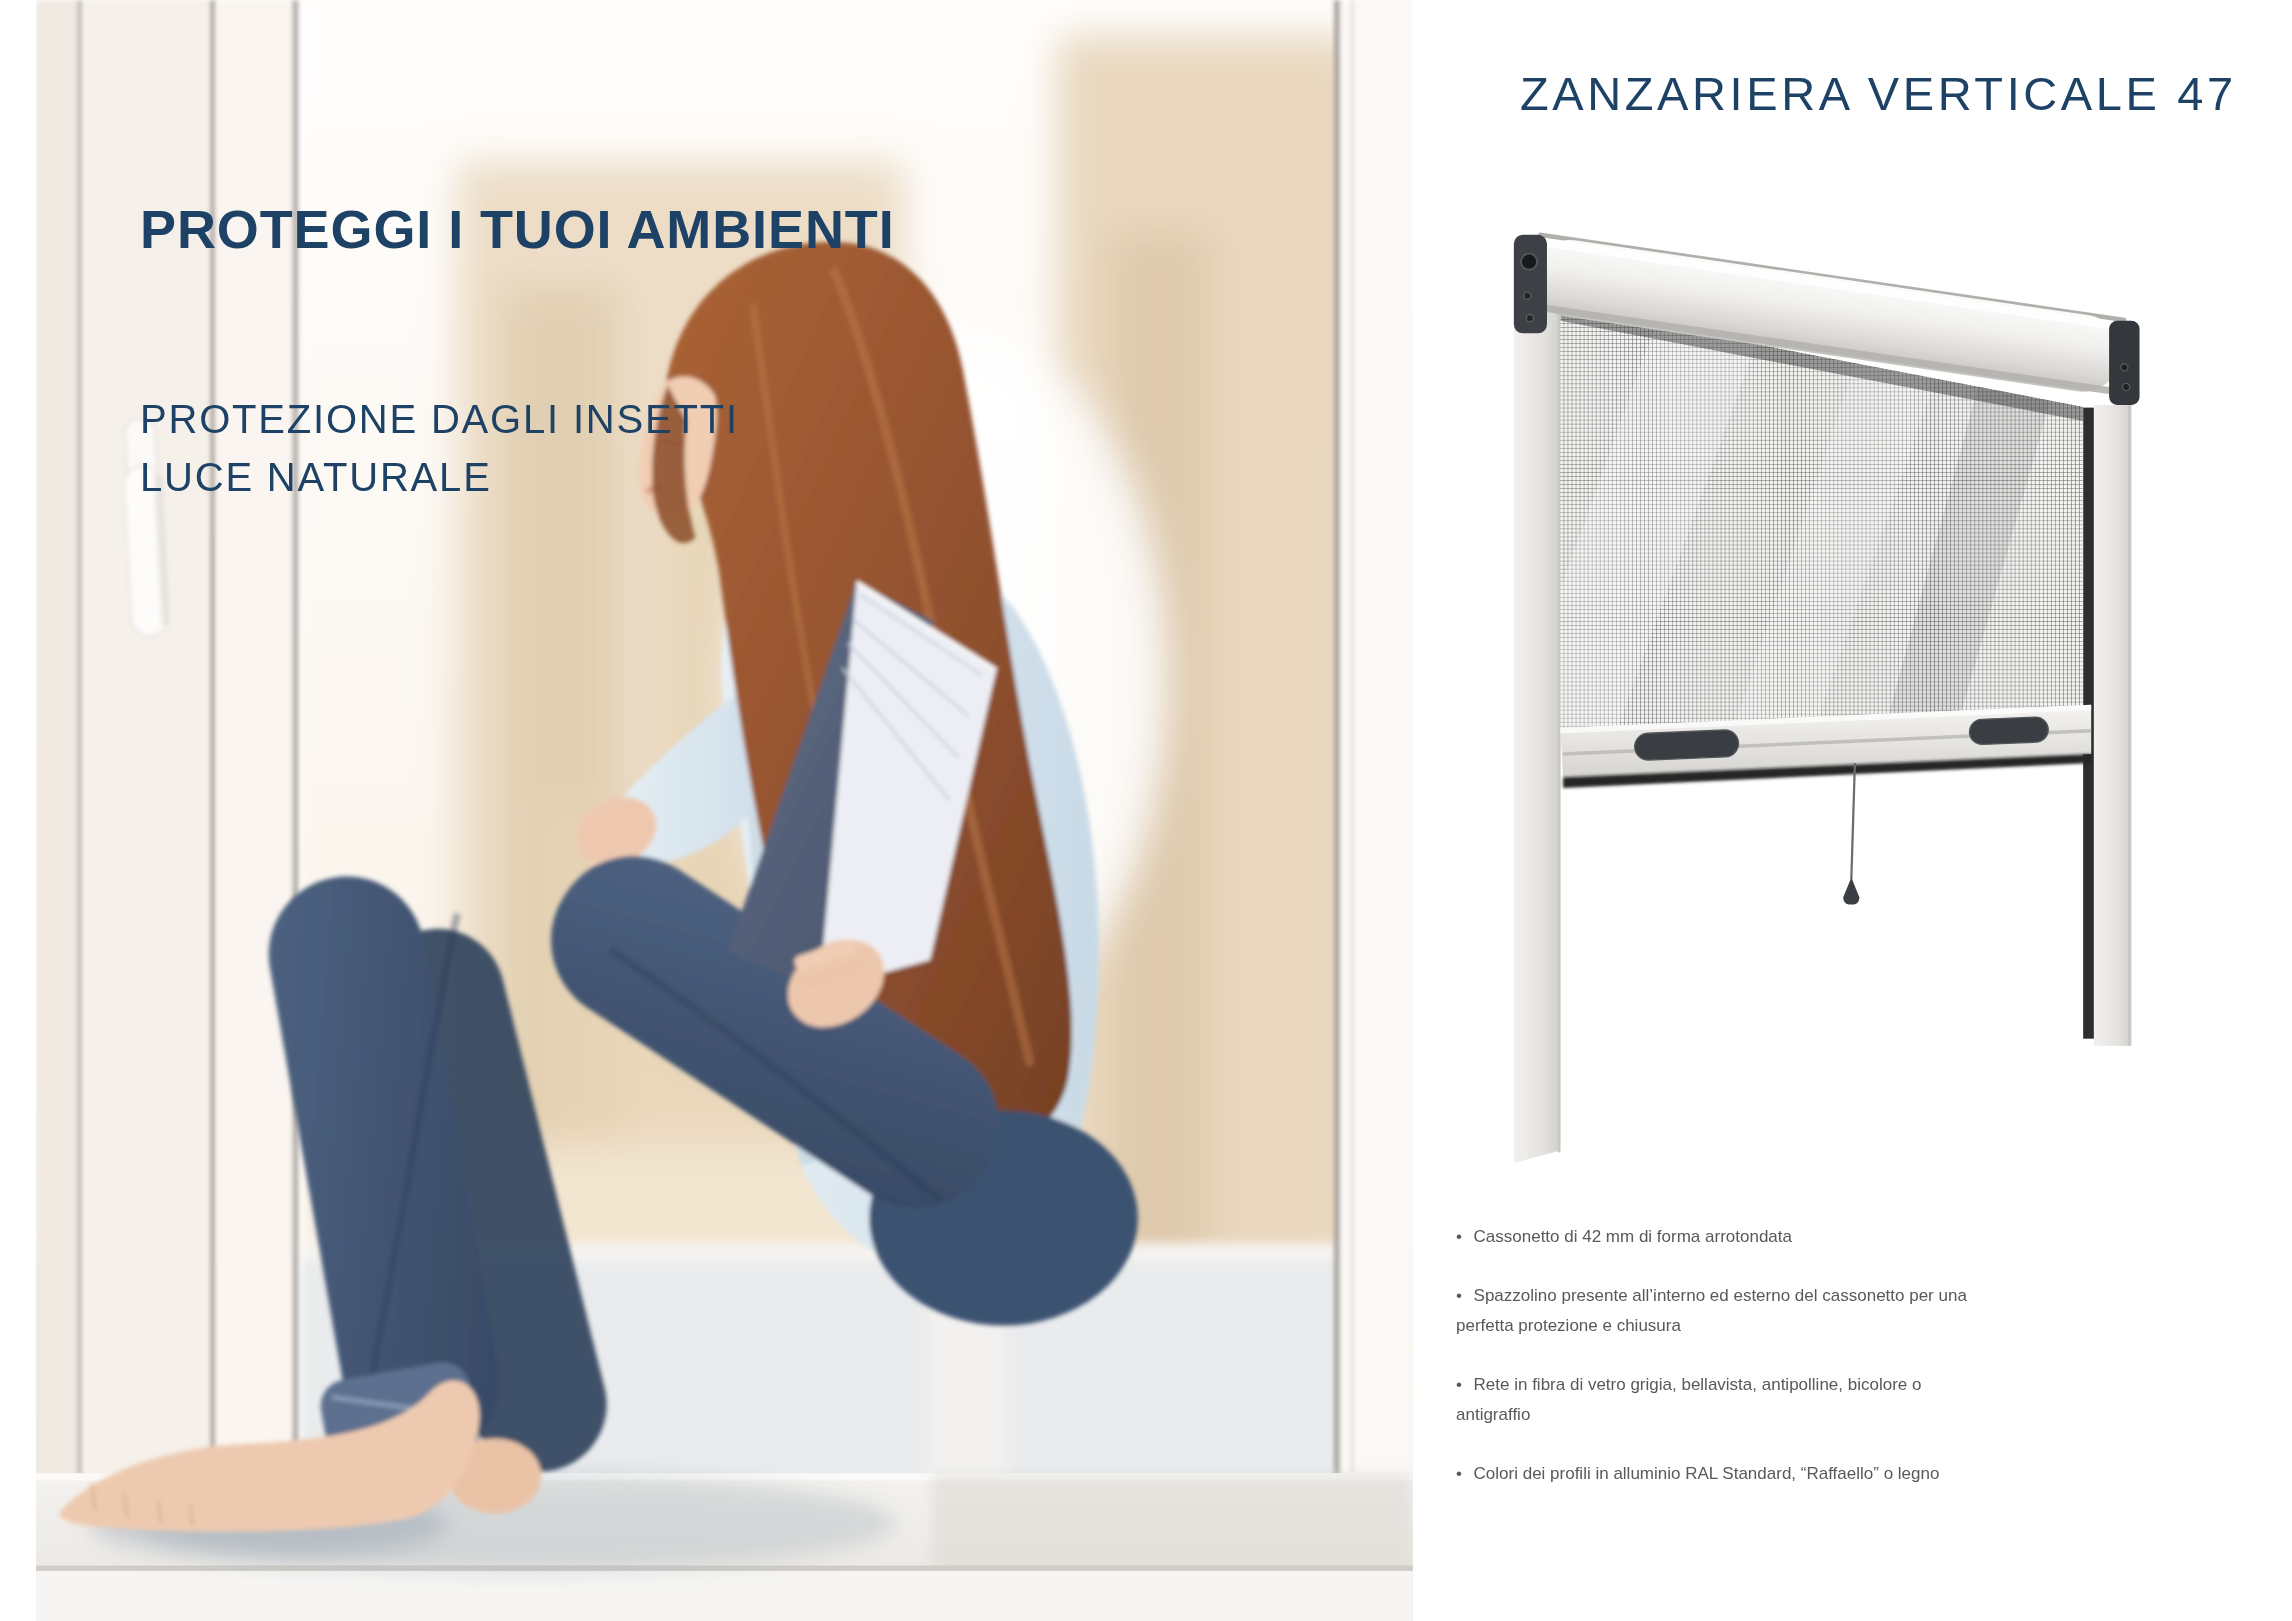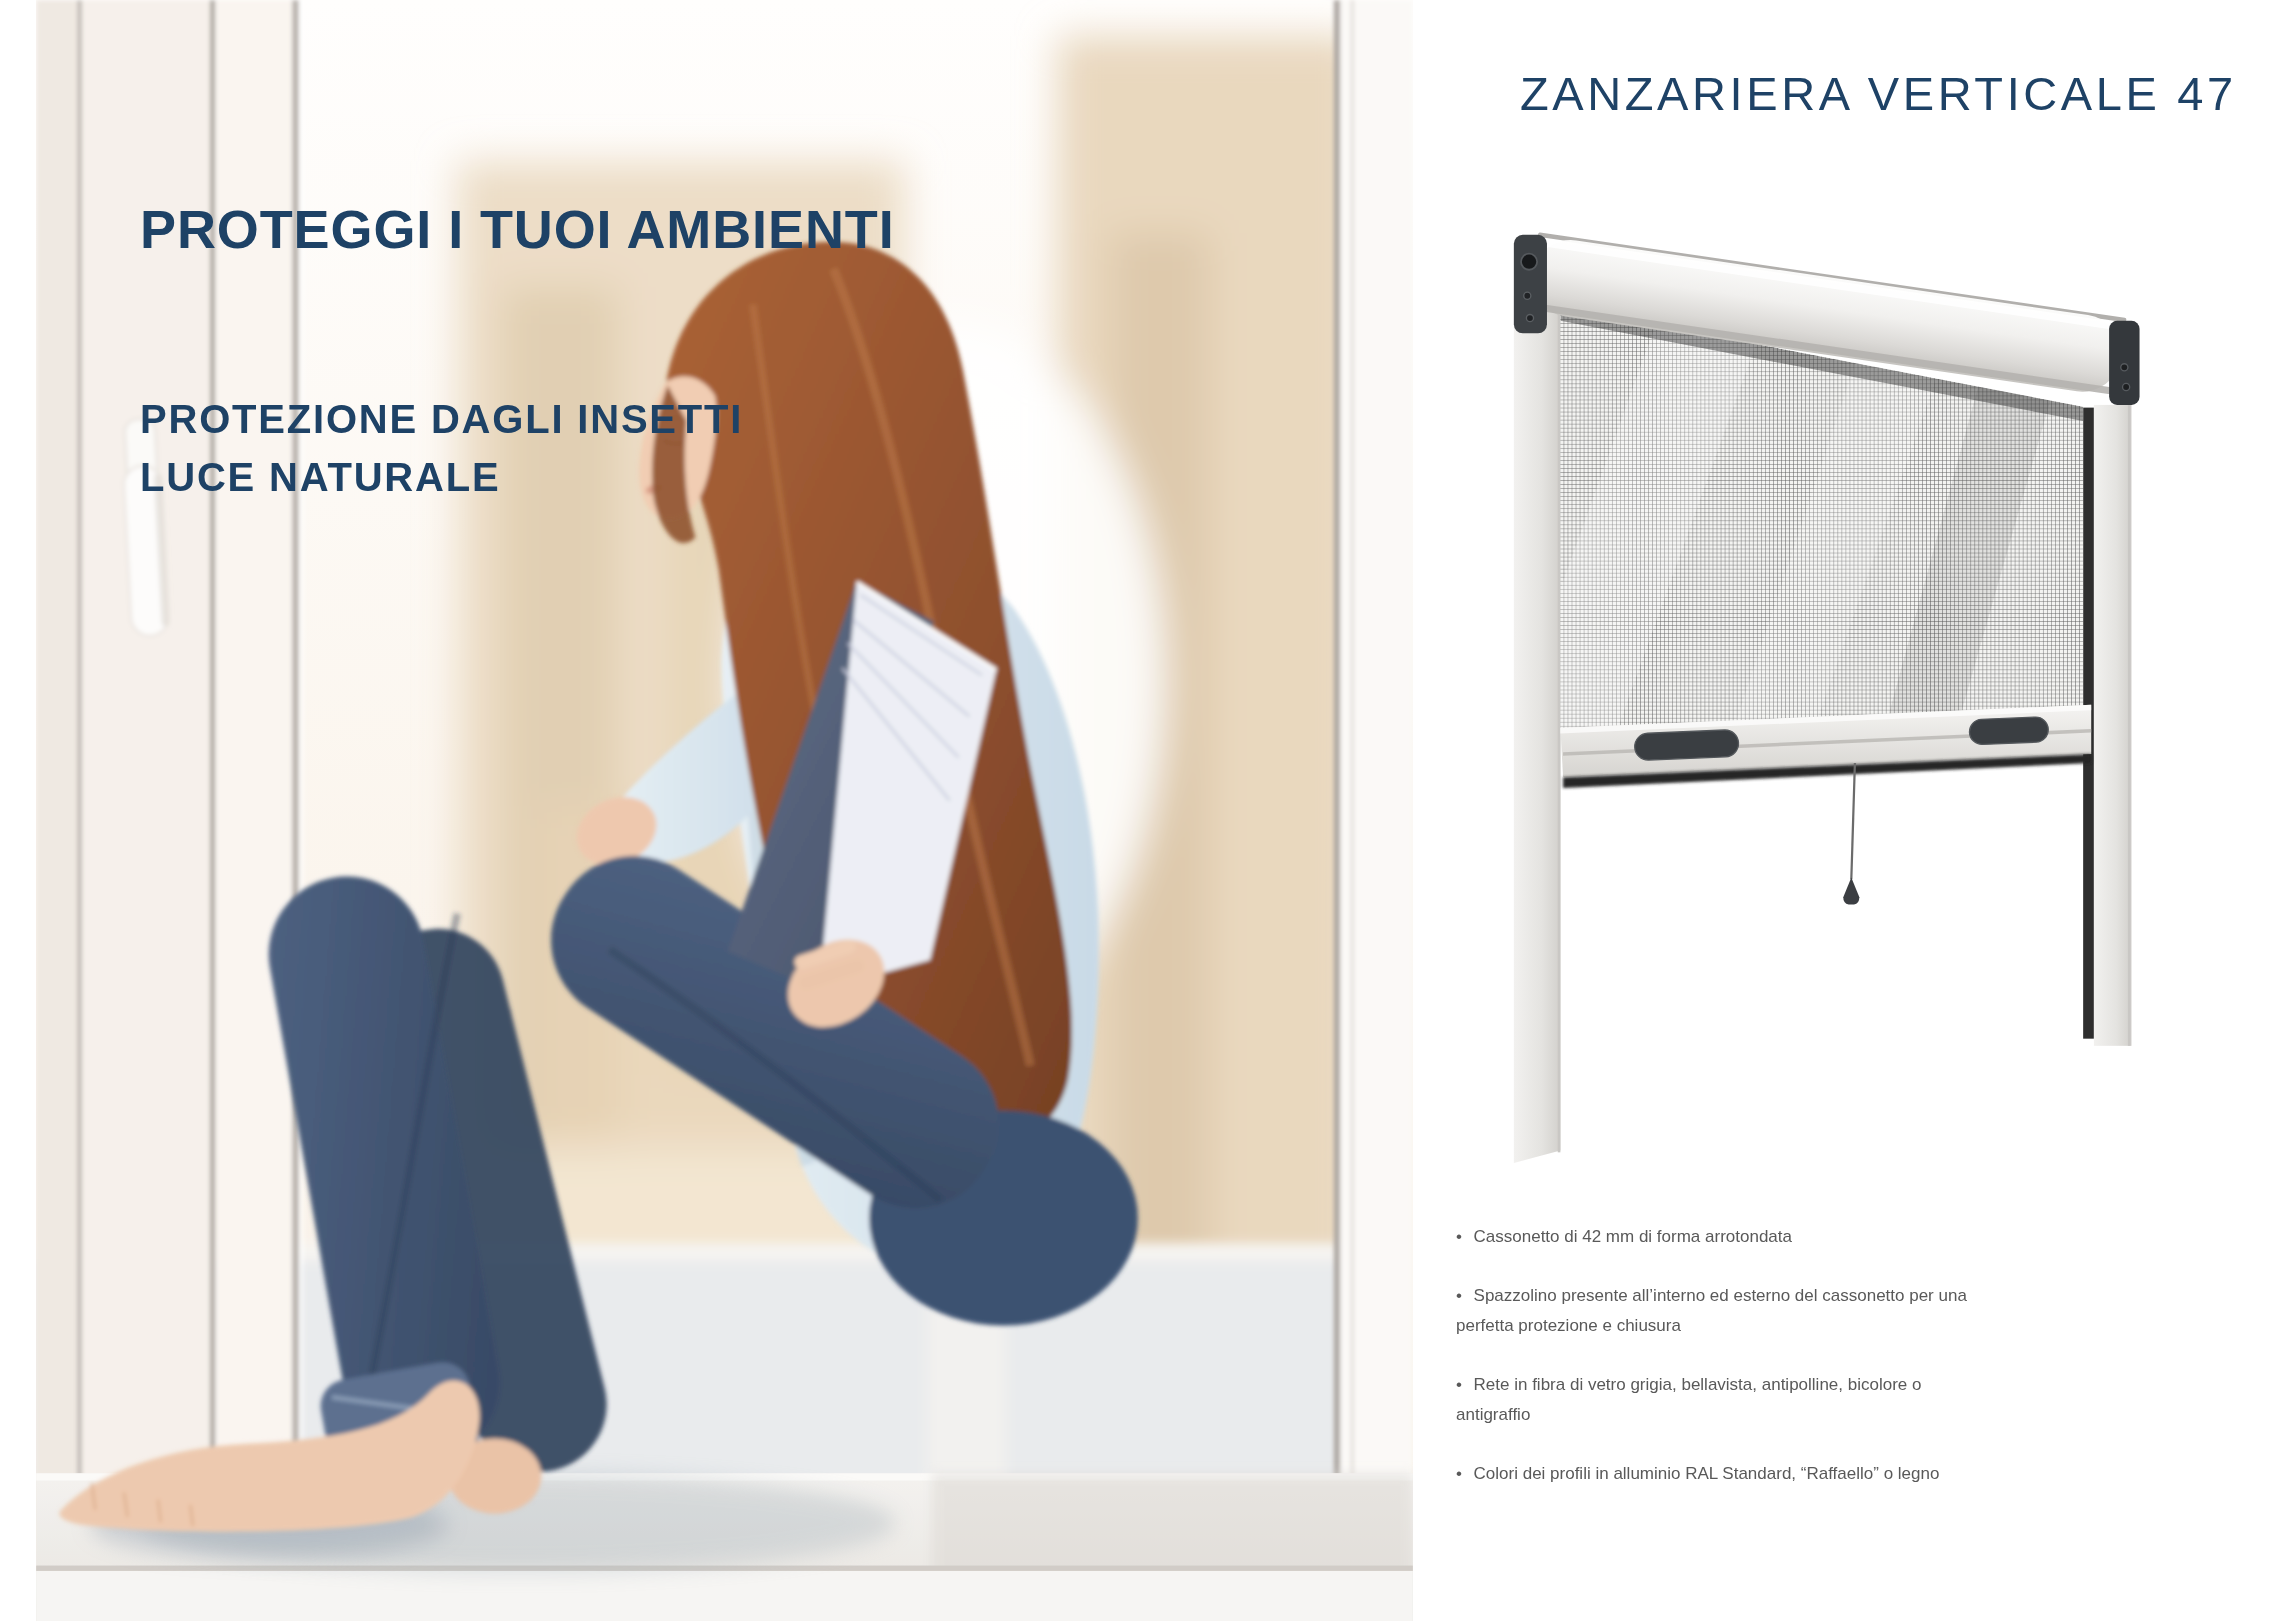--- a/index.html
+++ b/index.html
@@ -16,21 +16,21 @@
   }
   .photo svg { position:absolute; left:0; top:0; }
 
   .headline {
     position:absolute; left:104px; top:202px;
     font-size:54px; line-height:54px; font-weight:700;
     color:#1e4266; letter-spacing:0.9px; white-space:nowrap;
   }
   .subhead {
     position:absolute; left:104px; top:390px;
-    font-size:40px; line-height:58px; font-weight:700;
+    font-size:40px; line-height:58px; font-weight:400;
     color:#1e4266; letter-spacing:1.8px; white-space:nowrap;
   }
   .product-title {
     position:absolute; left:1520px; top:70px;
     font-size:47px; line-height:47px; font-weight:400;
     color:#1e4266; letter-spacing:3.6px; white-space:nowrap;
   }
   .product-illustration { position:absolute; left:1487px; top:206px; }
 
   .bullets {

